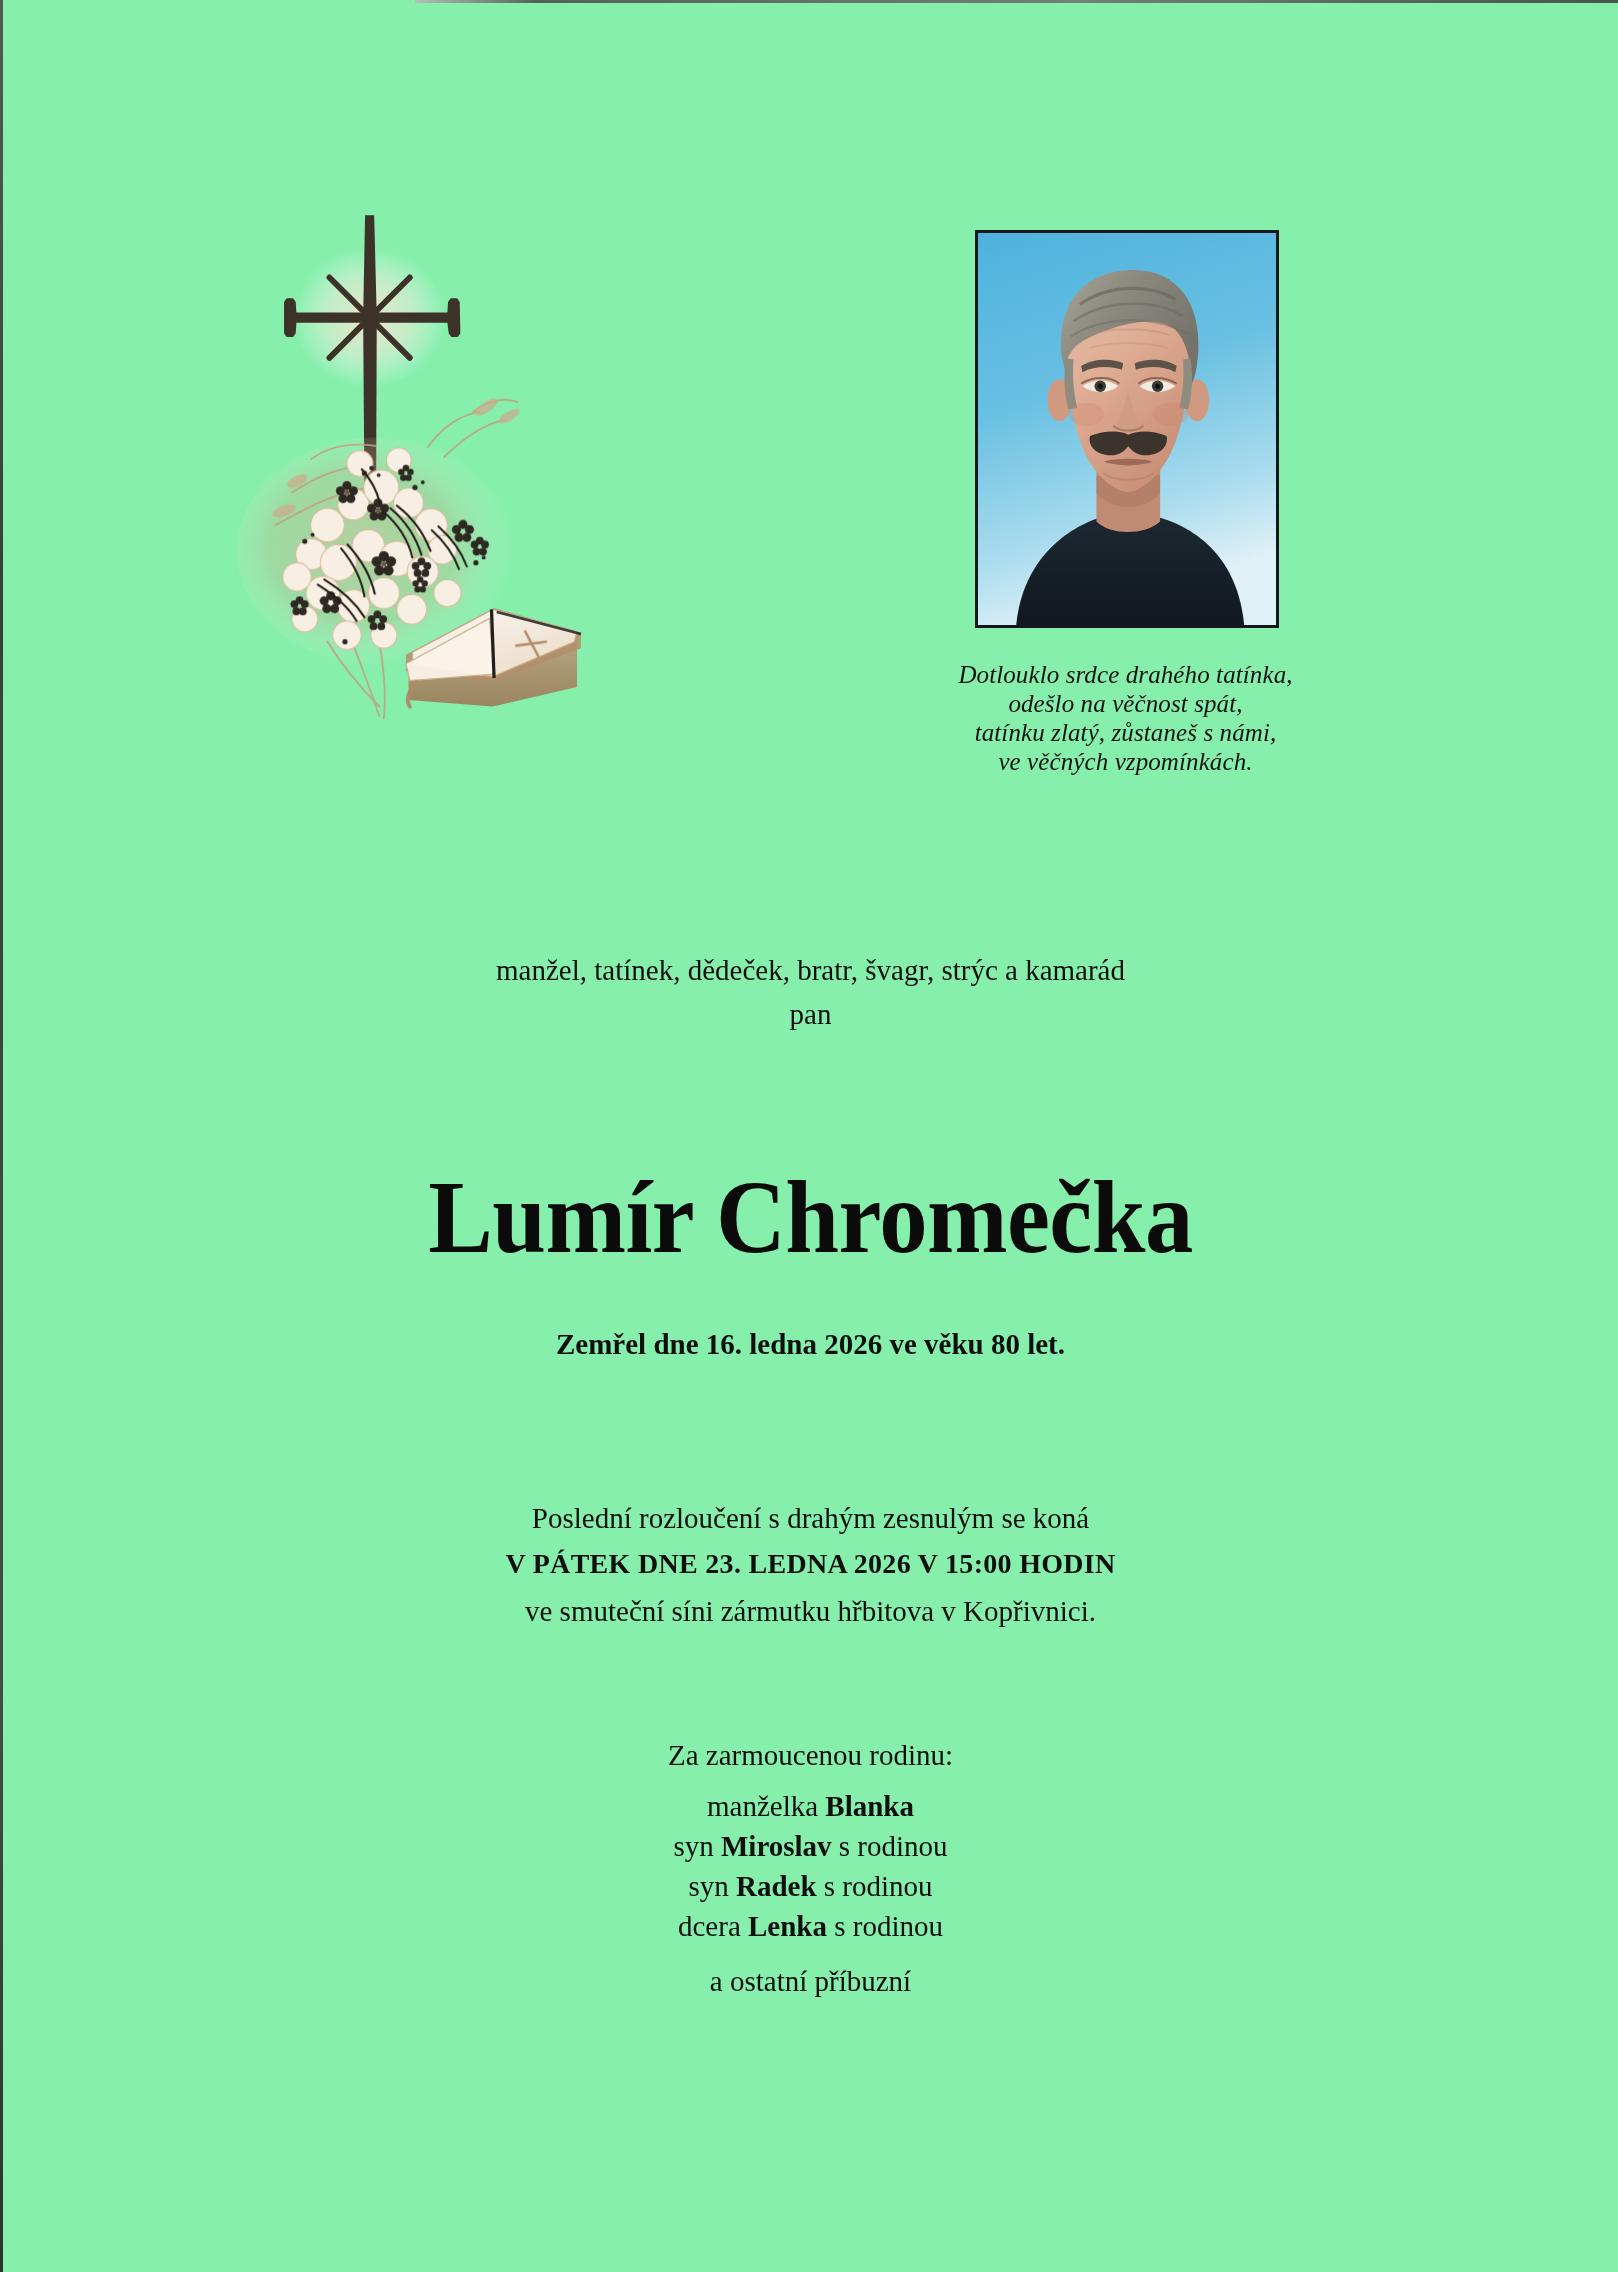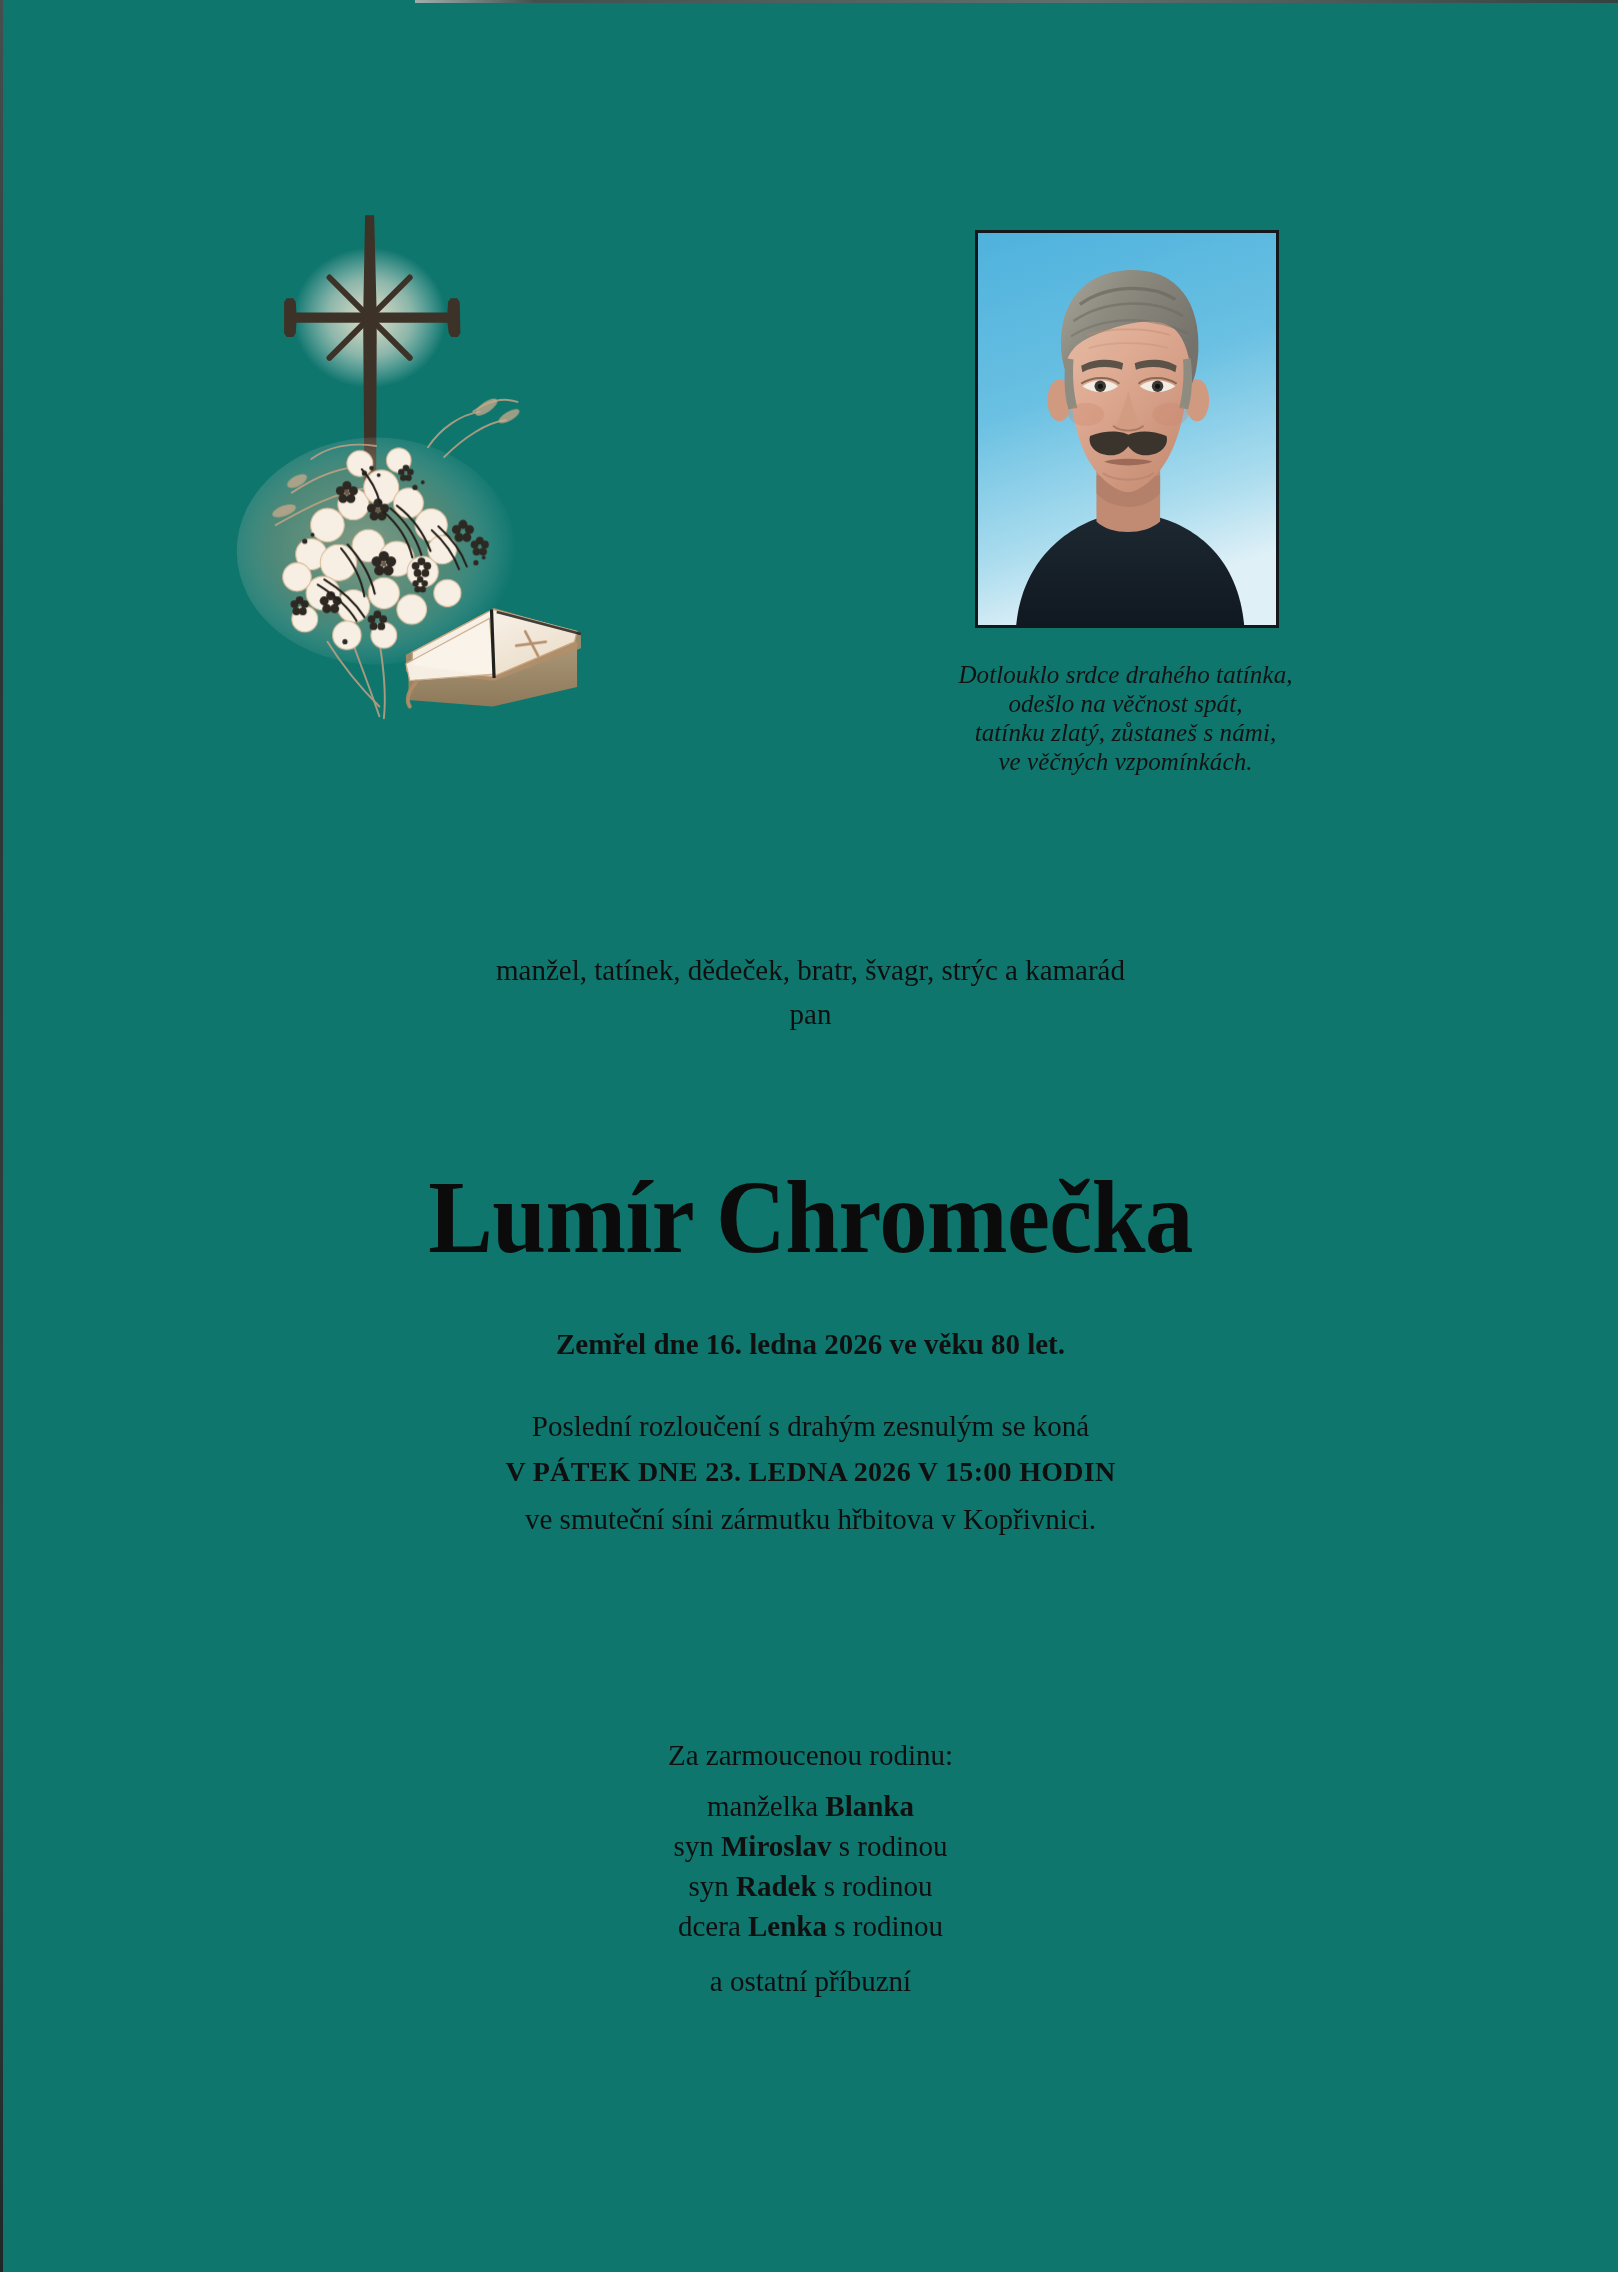--- a/index.html
+++ b/index.html
@@ -11,21 +11,21 @@
 
   body {
     font-family: "Liberation Serif", "DejaVu Serif", serif;
     color: #111111;
   }
 
   #page {
     position: relative;
     width: 1619px;
     height: 2273px;
-    background: #0f766e;
+    background: #86efac;
     overflow: hidden;
   }
 
   
   .scan-edge-top {
     position: absolute;
     top: 0; left: 415px;
     width: 1204px; height: 3.2px;
     background: linear-gradient(90deg, #b9b9b9 0%, #4a4a4a 10%, #6e6e6e 55%, #3a3a3a 100%);
     opacity: .85;
@@ -114,21 +114,21 @@
     text-align: center;
     font-size: 29px;
     color: #0f0f0f;
     font-weight: bold;
   }
 
   
   #ceremony {
     position: absolute;
     left: 97px;
-    top: 1406px;
+    top: 1498px;
     width: 1427px;
     text-align: center;
     color: #0f0f0f;
   }
   #ceremony .c-intro {
     display: block;
     font-size: 29px;
     line-height: 40px;
     white-space: nowrap;
   }

